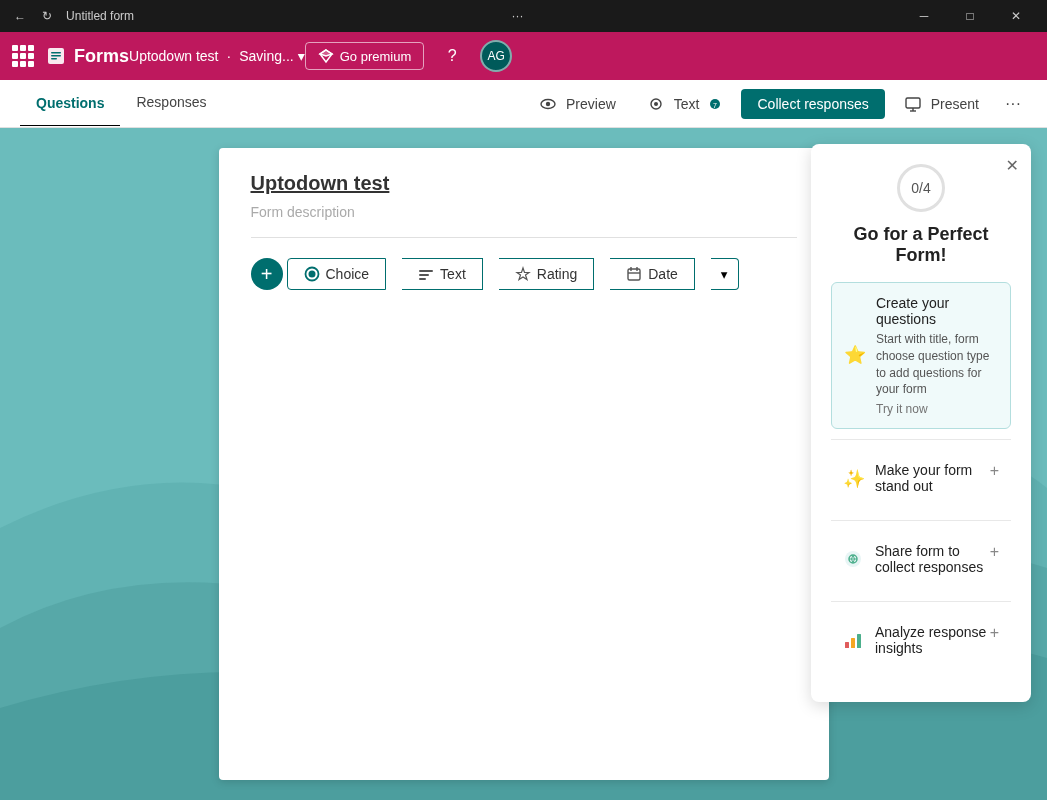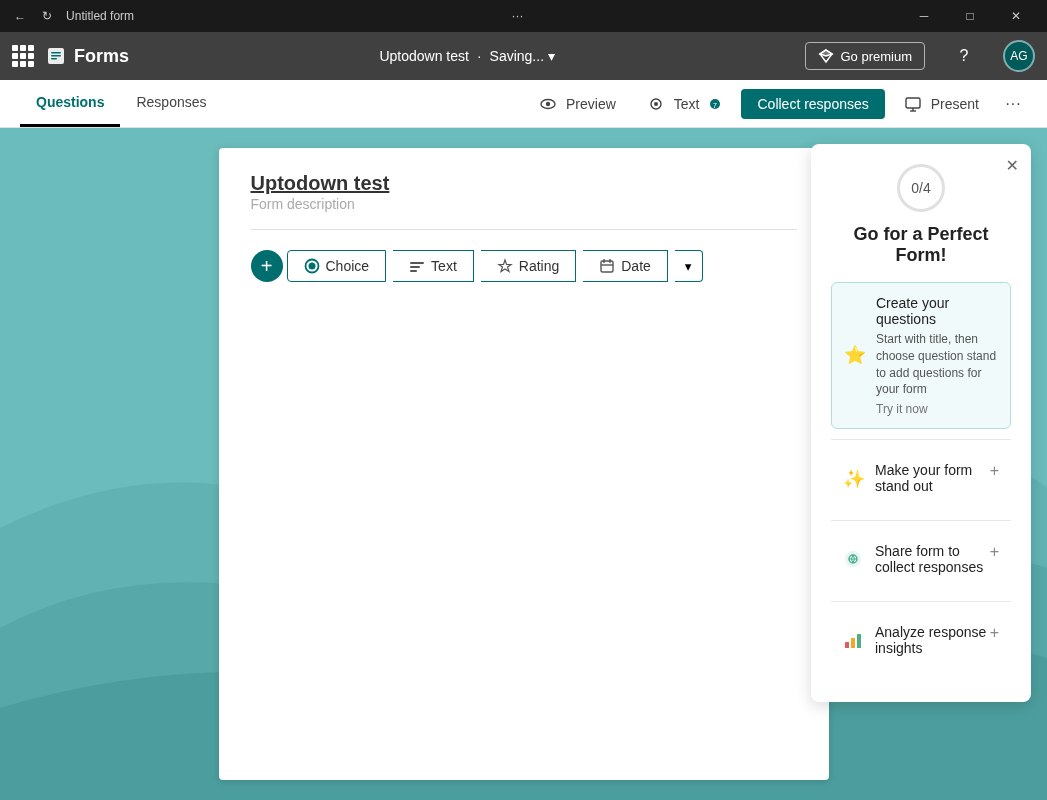--- a/index.html
+++ b/index.html
@@ -11,40 +11,40 @@
     }
     .title-bar-left { display: flex; align-items: center; gap: 8px; }
     .title-bar-nav { display: flex; gap: 4px; }
     .title-bar-btn { background: none; border: none; color: #ccc; cursor: pointer; padding: 4px 6px; font-size: 12px; border-radius: 4px; }
     .title-bar-title { color: #ccc; font-size: 12px; }
     .title-bar-controls { display: flex; gap: 0; }
     .win-btn { background: none; border: none; color: #ccc; cursor: pointer; width: 46px; height: 32px; font-size: 12px; display: flex; align-items: center; justify-content: center; }
 
     
     .app-bar {
-      display: flex; align-items: center; background: #404040; height: 48px; padding: 0 12px; justify-content: space-between;
+      display: flex; align-items: center; background: #be185d; height: 48px; padding: 0 12px; justify-content: flex-start;
     }
     .app-bar-left { display: flex; align-items: center; gap: 12px; }
     .app-logo { display: flex; align-items: center; gap: 8px; color: white; font-size: 18px; font-weight: 600; }
     .waffle-icon { display: grid; grid-template-columns: repeat(3,6px); gap: 2px; cursor: pointer; }
     .waffle-dot { width: 6px; height: 6px; background: white; border-radius: 1px; }
     .app-bar-center { display: flex; align-items: center; gap: 8px; color: white; font-size: 14px; }
     .saving-btn { background: none; border: none; color: white; font-size: 14px; cursor: pointer; display: flex; align-items: center; gap: 4px; }
-    .app-bar-right { display: flex; align-items: center; gap: 23px; }
+    .app-bar-right { display: flex; align-items: center; gap: 12px; }
     .premium-btn { display: flex; align-items: center; gap: 6px; background: none; border: 1.5px solid rgba(255,255,255,0.6); color: white; padding: 5px 12px; border-radius: 4px; cursor: pointer; font-size: 13px; }
     .help-btn { background: none; border: none; color: white; font-size: 16px; cursor: pointer; width: 32px; height: 32px; border-radius: 50%; display: flex; align-items: center; justify-content: center; }
     .avatar { width: 32px; height: 32px; background: #005a5a; border-radius: 50%; display: flex; align-items: center; justify-content: center; color: white; font-size: 12px; font-weight: 400; border: 2px solid rgba(255,255,255,0.5); cursor: pointer; }
 
     
     .toolbar {
       display: flex; align-items: center; background: white; height: 48px; padding: 0 20px; border-bottom: 1px solid #e0e0e0; justify-content: space-between;
     }
     .toolbar-left { display: flex; align-items: center; gap: 0; }
     .tab-btn { background: none; border: none; cursor: pointer; padding: 14px 16px; font-size: 14px; color: #444; border-bottom: 3px solid transparent; }
-    .tab-btn.active { color: #006e6e; border-bottom: 3px solid #000000; font-weight: 600; }
+    .tab-btn.active { color: #006e6e; border-bottom: 1px solid #000000; font-weight: 600; }
     .toolbar-right { display: flex; align-items: center; gap: 8px; }
     .toolbar-action { display: flex; align-items: center; gap: 10px; background: none; border: none; cursor: pointer; padding: 6px 12px; font-size: 14px; color: #444; border-radius: 4px; }
     .collect-btn { background: #006e6e; color: white; border: none; padding: 7px 16px; border-radius: 4px; cursor: pointer; font-size: 14px; font-weight: 500; }
     .more-btn { background: none; border: none; cursor: pointer; padding: 6px; color: #444; font-size: 16px; }
 
     
     .main-content {
       display: flex; height: calc(800px - 32px - 48px - 48px); position: relative; overflow: hidden;
     }
 
@@ -60,21 +60,21 @@
     .form-card {
       background: white; width: 610px; min-height: 300px; border-radius: 4px; box-shadow: 0 2px 8px rgba(0,0,0,0.15); padding: 0; overflow: hidden;
     }
     .form-header { padding: 24px 32px 16px; }
     .form-title-underline { text-decoration: underline; color: #333; }
     .form-divider { height: 1px; background: #e0e0e0; margin: 0 32px; }
     .form-actions { padding: 20px 32px; display: flex; align-items: center; gap: 4px; }
     .add-btn {
       background: #006e6e; color: white; border: none; width: 32px; height: 32px; border-radius: 50%; cursor: pointer; font-size: 20px; display: flex; align-items: center; justify-content: center; flex-shrink: 0;
     }
-    .question-types { display: flex; gap: 7px; }
+    .question-types { display: flex; gap: 16px; }
     .qtype-btn {
       display: flex; align-items: center; gap: 6px; padding: 7px 16px; border: 1.5px solid #006e6e; background: none; cursor: pointer; font-size: 14px; color: #333; border-left: none;
     }
     .qtype-btn:first-child { border-left: 1.5px solid #006e6e; border-radius: 4px 0 0 4px; background: white; }
     .qtype-btn:last-child { border-radius: 0 4px 4px 0; }
     .qtype-btn:first-child { border-radius: 4px 0 0 4px; }
     .choice-btn { background: white; }
     .more-types { display: flex; align-items: center; padding: 7px 10px; border: 1.5px solid #006e6e; border-left: none; border-radius: 0 4px 4px 0; cursor: pointer; background: white; }
 
     
@@ -222,21 +222,21 @@
     <path d="M0 500 Q150 420 350 480 Q550 540 700 460 Q850 380 1047 440 L1047 672 L0 672 Z" fill="#4e9e9e" opacity="0.5"></path>
     <path d="M0 580 Q200 520 400 560 Q600 600 800 540 Q950 500 1047 530 L1047 672 L0 672 Z" fill="#3d8f8f" opacity="0.4"></path>
   </svg>
 
   <div class="form-area">
     <div class="form-card">
       <div class="form-header">
         <div>
           <span class="form-title-underline" style="font-size:20px;font-weight:600;color:#333;cursor:text;">Uptodown test</span>
         </div>
-        <div style="">
+        <div style="margin-top:8px;">
           <span style="font-size:14px;color:#aaa;">Form description</span>
         </div>
       </div>
       <div class="form-divider"></div>
       <div class="form-actions">
         <button class="add-btn">
           <span>+</span>
         </button>
         <div class="question-types">
 
@@ -295,21 +295,21 @@
       </div>
     </div>
 
     <div class="panel-title">Go for a Perfect Form!</div>
 
     <div class="panel-item active">
       <div class="panel-item-row">
         <div class="panel-item-icon" style="color:#f5c518;">⭐</div>
         <div class="panel-item-content">
           <div class="panel-item-title">Create your questions</div>
-          <div class="panel-item-desc">Start with title, then choose question stand to add questions for your form</div>
+          <div class="panel-item-desc">Start with title, form choose question type to add questions for your form</div>
           <a class="panel-item-link">Try it now</a>
         </div>
       </div>
     </div>
 
     <div class="panel-separator"></div>
 
     <div class="panel-item">
       <div class="panel-item-header">
         <div class="panel-item-row" style="flex:1">

